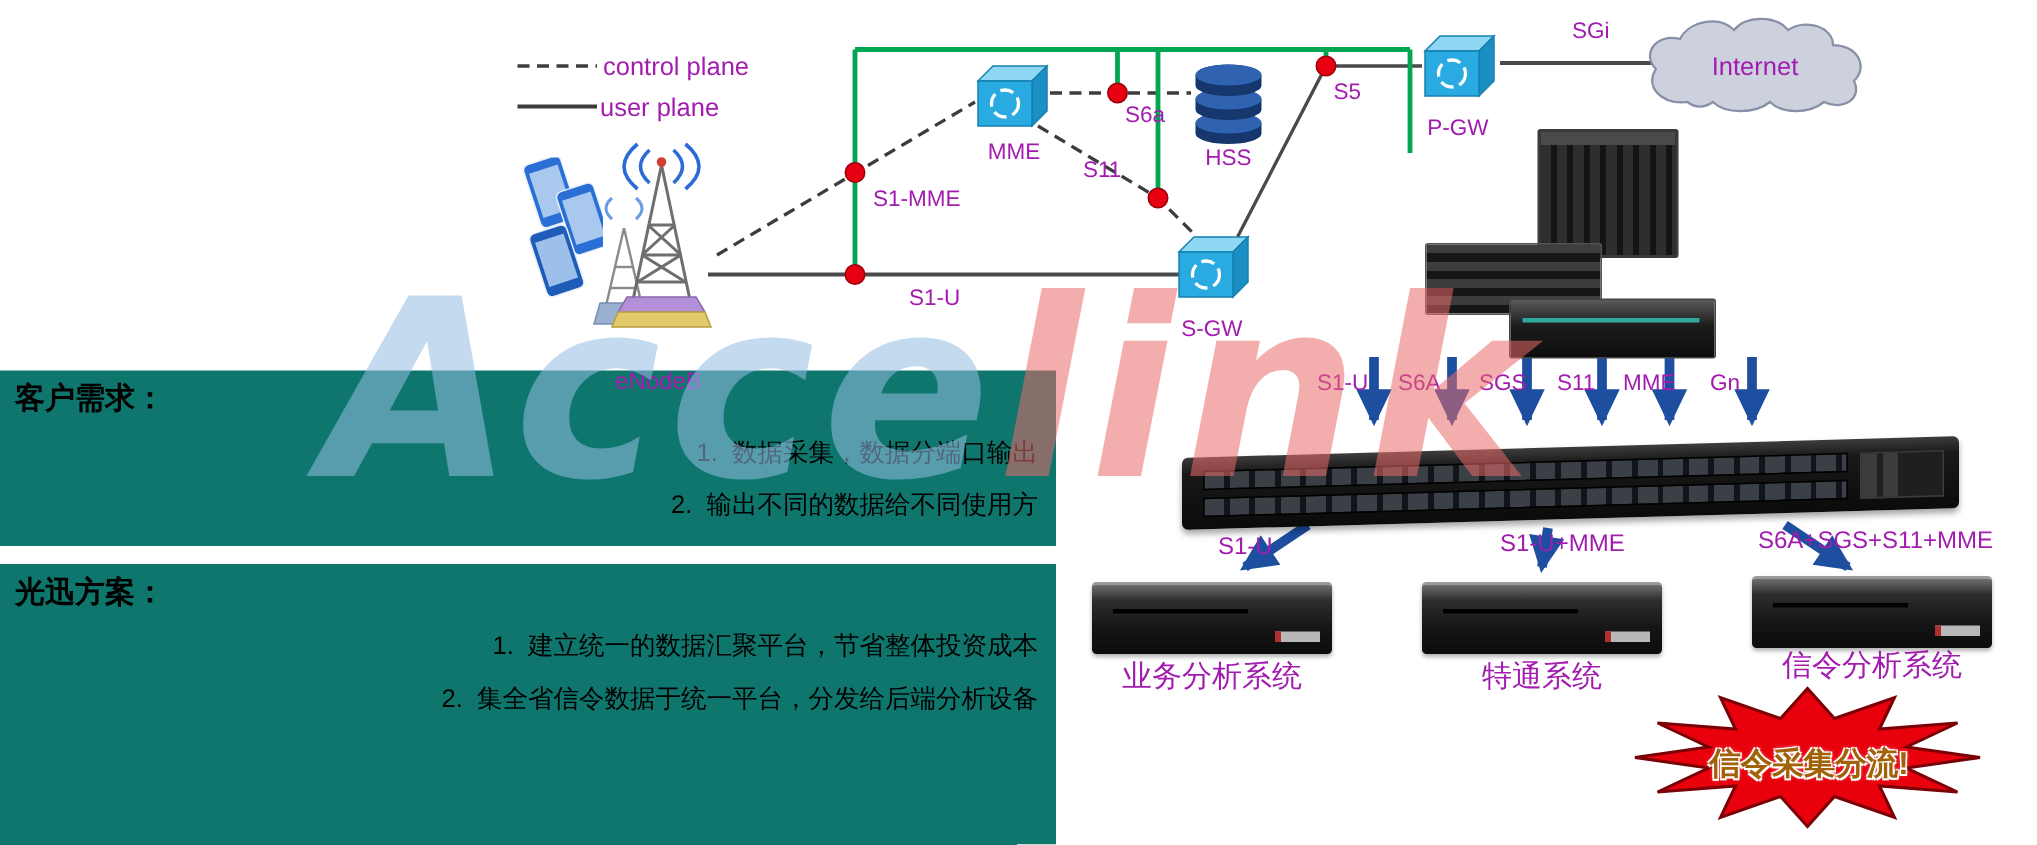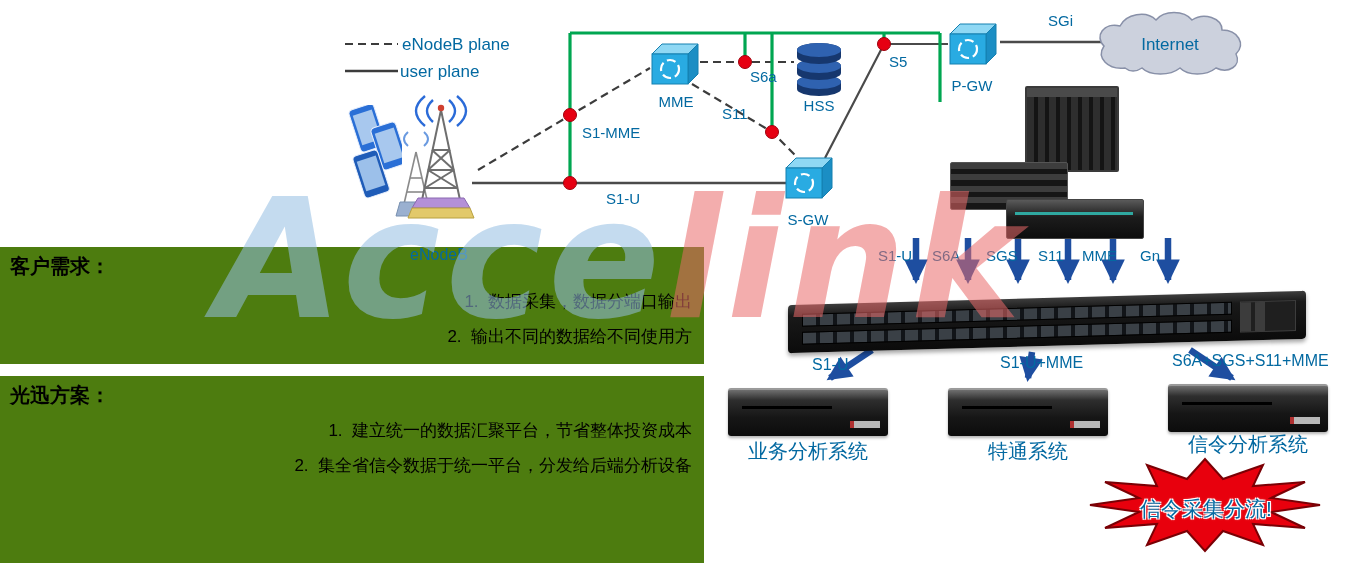--- a/index.html
+++ b/index.html
@@ -1,23 +1,23 @@
 <!DOCTYPE html>
 <html><head>
 <meta charset="utf-8">
 <style>
   html,body{margin:0;padding:0;background:#fff;}
   .stage{position:relative;width:1358px;height:563px;background:#fff;overflow:hidden;
          font-family:"Liberation Sans","DejaVu Sans",sans-serif;color:#000;}
-  .lbl{position:absolute;white-space:nowrap;color:#0369a1;font-size:15px;line-height:1.15;z-index:22;}
+  .lbl{position:absolute;white-space:nowrap;color:#a21caf;font-size:15px;line-height:1.15;z-index:22;}
   .ctr{text-align:center;}
   .svg-layer{position:absolute;left:0;top:0;z-index:10;}
   .icon-box{position:absolute;z-index:20;}
   
-  .panel{position:absolute;left:0;width:704px;background:#4d7c0f;z-index:5;padding:6px 12px 0 10px;box-sizing:border-box;}
+  .panel{position:absolute;left:0;width:704px;background:#0f766e;z-index:5;padding:6px 12px 0 10px;box-sizing:border-box;}
   .panel-title{font-size:20px;font-weight:bold;line-height:1.35;}
   .panel-item{font-size:17px;line-height:1.5;margin-top:9px;white-space:pre;text-align:right;}
   
   .watermark{position:absolute;left:215px;top:178px;z-index:40;pointer-events:none;
              font-size:165px;font-weight:bold;font-style:italic;line-height:1;letter-spacing:5px;
              font-family:"DejaVu Sans",sans-serif;}
   .wm-blue{color:rgba(148,190,226,0.55);}
   .wm-red{color:rgba(233,105,105,0.55);}
   
   .equip{position:absolute;z-index:15;border-radius:2px;}
@@ -40,21 +40,21 @@
   .switch-end{position:absolute;right:10px;top:9px;width:54px;height:29px;background:#1f1f1f;border:1px solid #3c3c3c;
     background-image:linear-gradient(90deg,#3c3c3c 0 10px,transparent 10px 14px,#3c3c3c 14px 24px,transparent 24px);}
   
   .server{position:absolute;width:160px;height:46px;z-index:20;border-radius:3px;border-top:2px solid #9a9a9a;
     background:linear-gradient(180deg,#6f6f6f 0%,#2e2e2e 22%,#161616 60%,#0c0c0c 100%);box-shadow:0 2px 3px rgba(0,0,0,0.3);}
   .server::before{content:"";position:absolute;left:14px;top:16px;width:90px;height:3px;background:#000;}
   .server::after{content:"";position:absolute;right:8px;bottom:8px;width:26px;height:7px;background:#b8b8b8;
     border-left:4px solid #b03030;}
   
   .burst-text{position:absolute;left:1108px;top:495px;width:196px;z-index:30;text-align:center;
-    font-size:21px;font-weight:normal;color:#0369a1;
+    font-size:21px;font-weight:bold;color:#a16207;
     text-shadow:-1px -1px 0 #fff,1px -1px 0 #fff,-1px 1px 0 #fff,1px 1px 0 #fff,0 0 3px #fff;}
 </style>
 </head>
 <body>
 
 <div class="stage">
 
   <svg class="svg-layer" width="1358" height="563" viewBox="0 0 1358 563">
     <defs>
       <marker id="arrowB" viewBox="0 0 6 6" refX="4.8" refY="3" markerWidth="4.2" markerHeight="4.2" orient="auto">
@@ -105,21 +105,21 @@
 
     <g stroke="#1e4ea0" stroke-width="6.5">
       <line x1="872" y1="350" x2="830" y2="378" marker-end="url(#arrowB)"></line>
       <line x1="1032" y1="352" x2="1028" y2="378" marker-end="url(#arrowB)"></line>
       <line x1="1190" y1="350" x2="1232" y2="378" marker-end="url(#arrowB)"></line>
     </g>
 
     <polygon points="1320,505 1271,512 1305,528 1253,524 1263,545 1223,531 1205,551 1187,531 1147,545 1157,524 1105,528 1139,512 1090,505 1139,498 1105,482 1157,486 1147,465 1187,479 1205,459 1223,479 1263,465 1253,486 1305,482 1271,498" fill="#e8000d" stroke="#7a0005" stroke-width="2"></polygon>
   </svg>
 
-  <div class="lbl" style="left:402px;top:35px;font-size:17px;">eNodeB plane</div>
+  <div class="lbl" style="left:402px;top:35px;font-size:17px;">control plane</div>
   <div class="lbl" style="left:400px;top:62px;font-size:17px;">user plane</div>
 
   <div class="icon-box" style="left:338px;top:105px;">
     <svg width="64" height="100" viewBox="0 0 64 100">
       <g transform="translate(10,6) rotate(-18)">
           <rect x="0" y="0" width="26" height="44" rx="4" fill="#2a6fd6" stroke="#e6eefc"></rect>
           <rect x="3" y="6" width="20" height="31" fill="#a8c8ee"></rect>
         </g>
       <g transform="translate(32,24) rotate(-18)">
           <rect x="0" y="0" width="26" height="44" rx="4" fill="#2a6fd6" stroke="#e6eefc"></rect>

